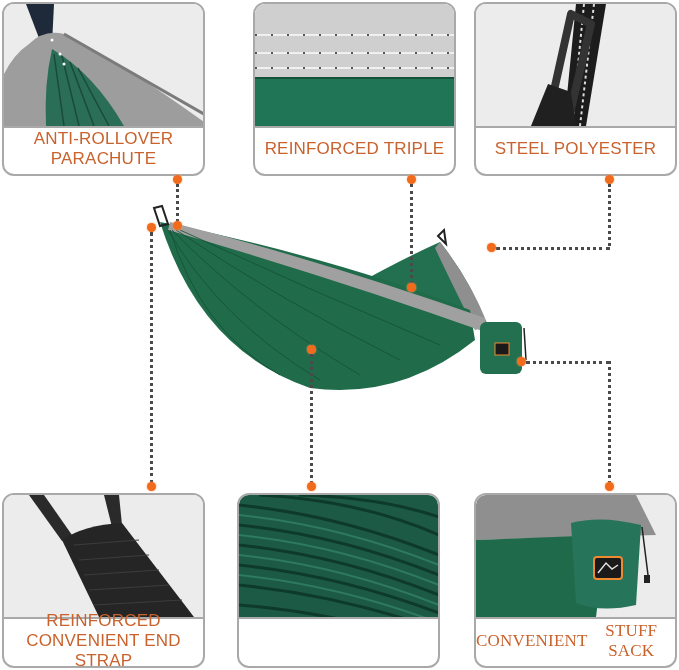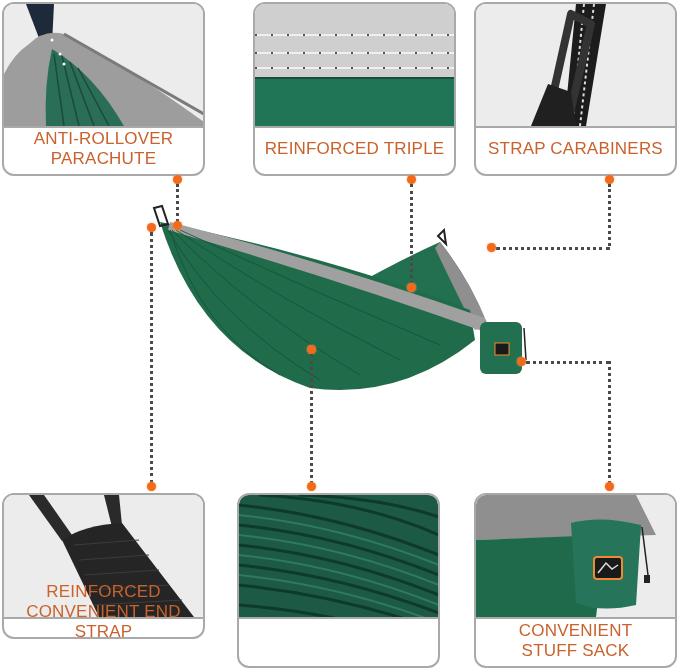--- a/index.html
+++ b/index.html
@@ -66,21 +66,21 @@
     <svg width="200" height="122" viewBox="0 0 200 122">
       <rect width="200" height="122" fill="#ececec"></rect>
       <path d="M100 0 L130 0 L110 122 L88 122 Z" fill="#1c1c1c"></path>
       <line x1="108" y1="0" x2="96" y2="122" stroke="#dcdcdc" stroke-width="2" stroke-dasharray="3 3"></line>
       <line x1="118" y1="0" x2="104" y2="122" stroke="#dcdcdc" stroke-width="2" stroke-dasharray="3 3"></line>
       <path d="M95 10 L75 100 L95 105 L115 20 Z" fill="none" stroke="#333" stroke-width="8" stroke-linejoin="round"></path>
       <path d="M55 122 L72 80 L95 88 L100 122 Z" fill="#202020"></path>
     </svg>
   </div>
   <div class="caption" style="height:50px;">
-    <span>STRAP CARABINERS</span>
+    <span>STEEL POLYESTER</span>
   </div>
 </div>
 
 <div style="position:absolute; left:140px; top:200px; width:400px; height:240px;">
   <svg width="400" height="240" viewBox="0 0 400 240">
 
     <path d="M210 88 Q260 60 300 42 Q330 80 345 120 L230 110 Z" fill="#237050"></path>
     <path d="M300 42 Q330 80 348 125 L335 130 Q310 80 295 48 Z" fill="#8f8f8f"></path>
 
     <path d="M20 22 Q60 150 170 188 Q260 200 335 140 L330 110 Q200 60 35 25 Z" fill="#1f6b4a"></path>
@@ -123,21 +123,21 @@
 
 <div class="dot" style="left:307px; top:345px;"></div>
 <div class="vline" style="left:310px; top:354px; height:130px;"></div>
 <div class="dot" style="left:307px; top:482px;"></div>
 
 <div class="dot" style="left:517px; top:357px;"></div>
 <div class="hline" style="left:526px; top:361px; width:84px;"></div>
 <div class="vline" style="left:608px; top:361px; height:123px;"></div>
 <div class="dot" style="left:605px; top:482px;"></div>
 
-<div class="panel" style="left:2px; top:493px; width:203px; height:146px;">
+<div class="panel" style="left:2px; top:493px; width:203px; height:175px;">
   <div class="photo" style="height:122px;">
     <svg width="200" height="122" viewBox="0 0 200 122">
       <rect width="200" height="122" fill="#ececec"></rect>
       <path d="M25 0 L40 0 L68 40 L58 46 Z" fill="#2a2a2a"></path>
       <path d="M100 0 L115 0 L118 30 L108 32 Z" fill="#2a2a2a"></path>
       <path d="M58 45 Q80 30 118 28 L190 122 L95 122 Z" fill="#252525"></path>
       <g stroke="#3c3c3c" stroke-width="1">
         <line x1="70" y1="50" x2="135" y2="45"></line>
           <line x1="75" y1="65" x2="145" y2="60"></line>
         <line x1="80" y1="80" x2="155" y2="75"></line>
@@ -182,17 +182,17 @@
       <rect width="200" height="122" fill="#ececec"></rect>
       <path d="M0 0 L160 0 L180 40 L0 45 Z" fill="#8f8f8f"></path>
       <path d="M0 45 L130 40 L120 122 L0 122 Z" fill="#1f6a4a"></path>
       <path d="M95 28 Q125 20 165 30 L160 110 Q125 118 100 108 Z" fill="#26745a"></path>
       <rect x="118" y="62" width="28" height="22" rx="3" fill="#1a1a1a" stroke="#f08a30" stroke-width="2"></rect>
       <path d="M122 78 L130 68 L136 74 L142 70" stroke="#e0e0e0" stroke-width="1.5" fill="none"></path>
       <line x1="166" y1="32" x2="172" y2="80" stroke="#222" stroke-width="1.5"></line>
       <rect x="168" y="80" width="6" height="8" fill="#222"></rect>
     </svg>
   </div>
-  <div class="caption" style="height:51px; flex-direction:column;">
+  <div class="caption" style="height:51px; flex-direction:row;font-family:Liberation Serif, serif;">
     <span>CONVENIENT</span>
     <span>STUFF SACK</span>
   </div>
 </div>
 
 </body></html>

